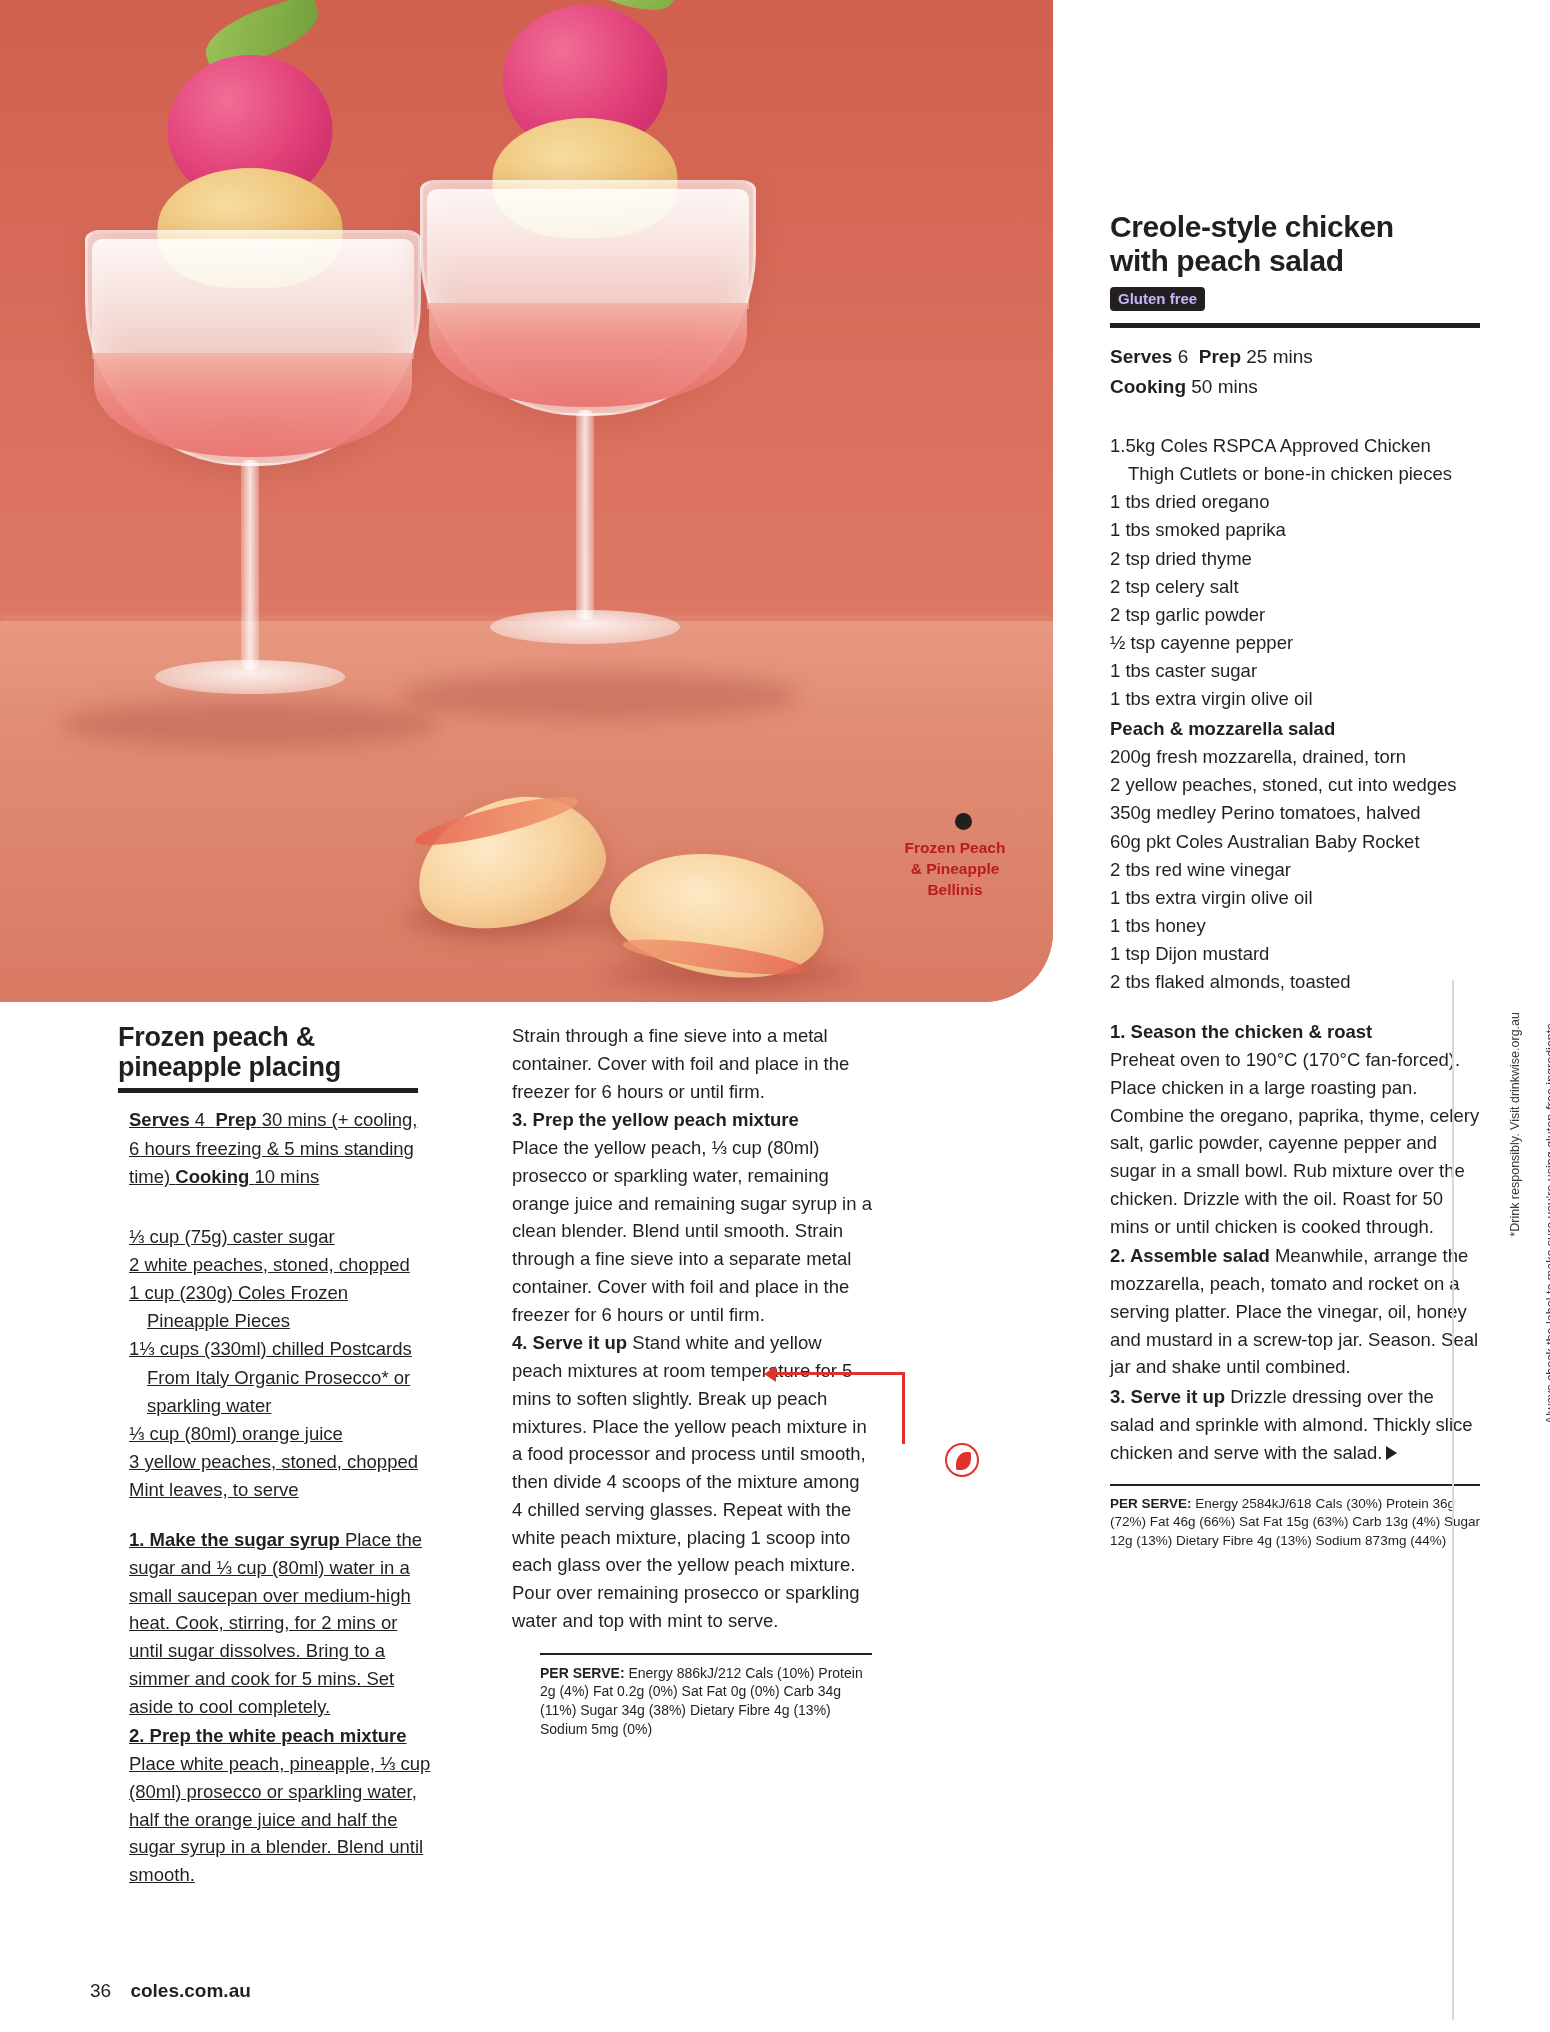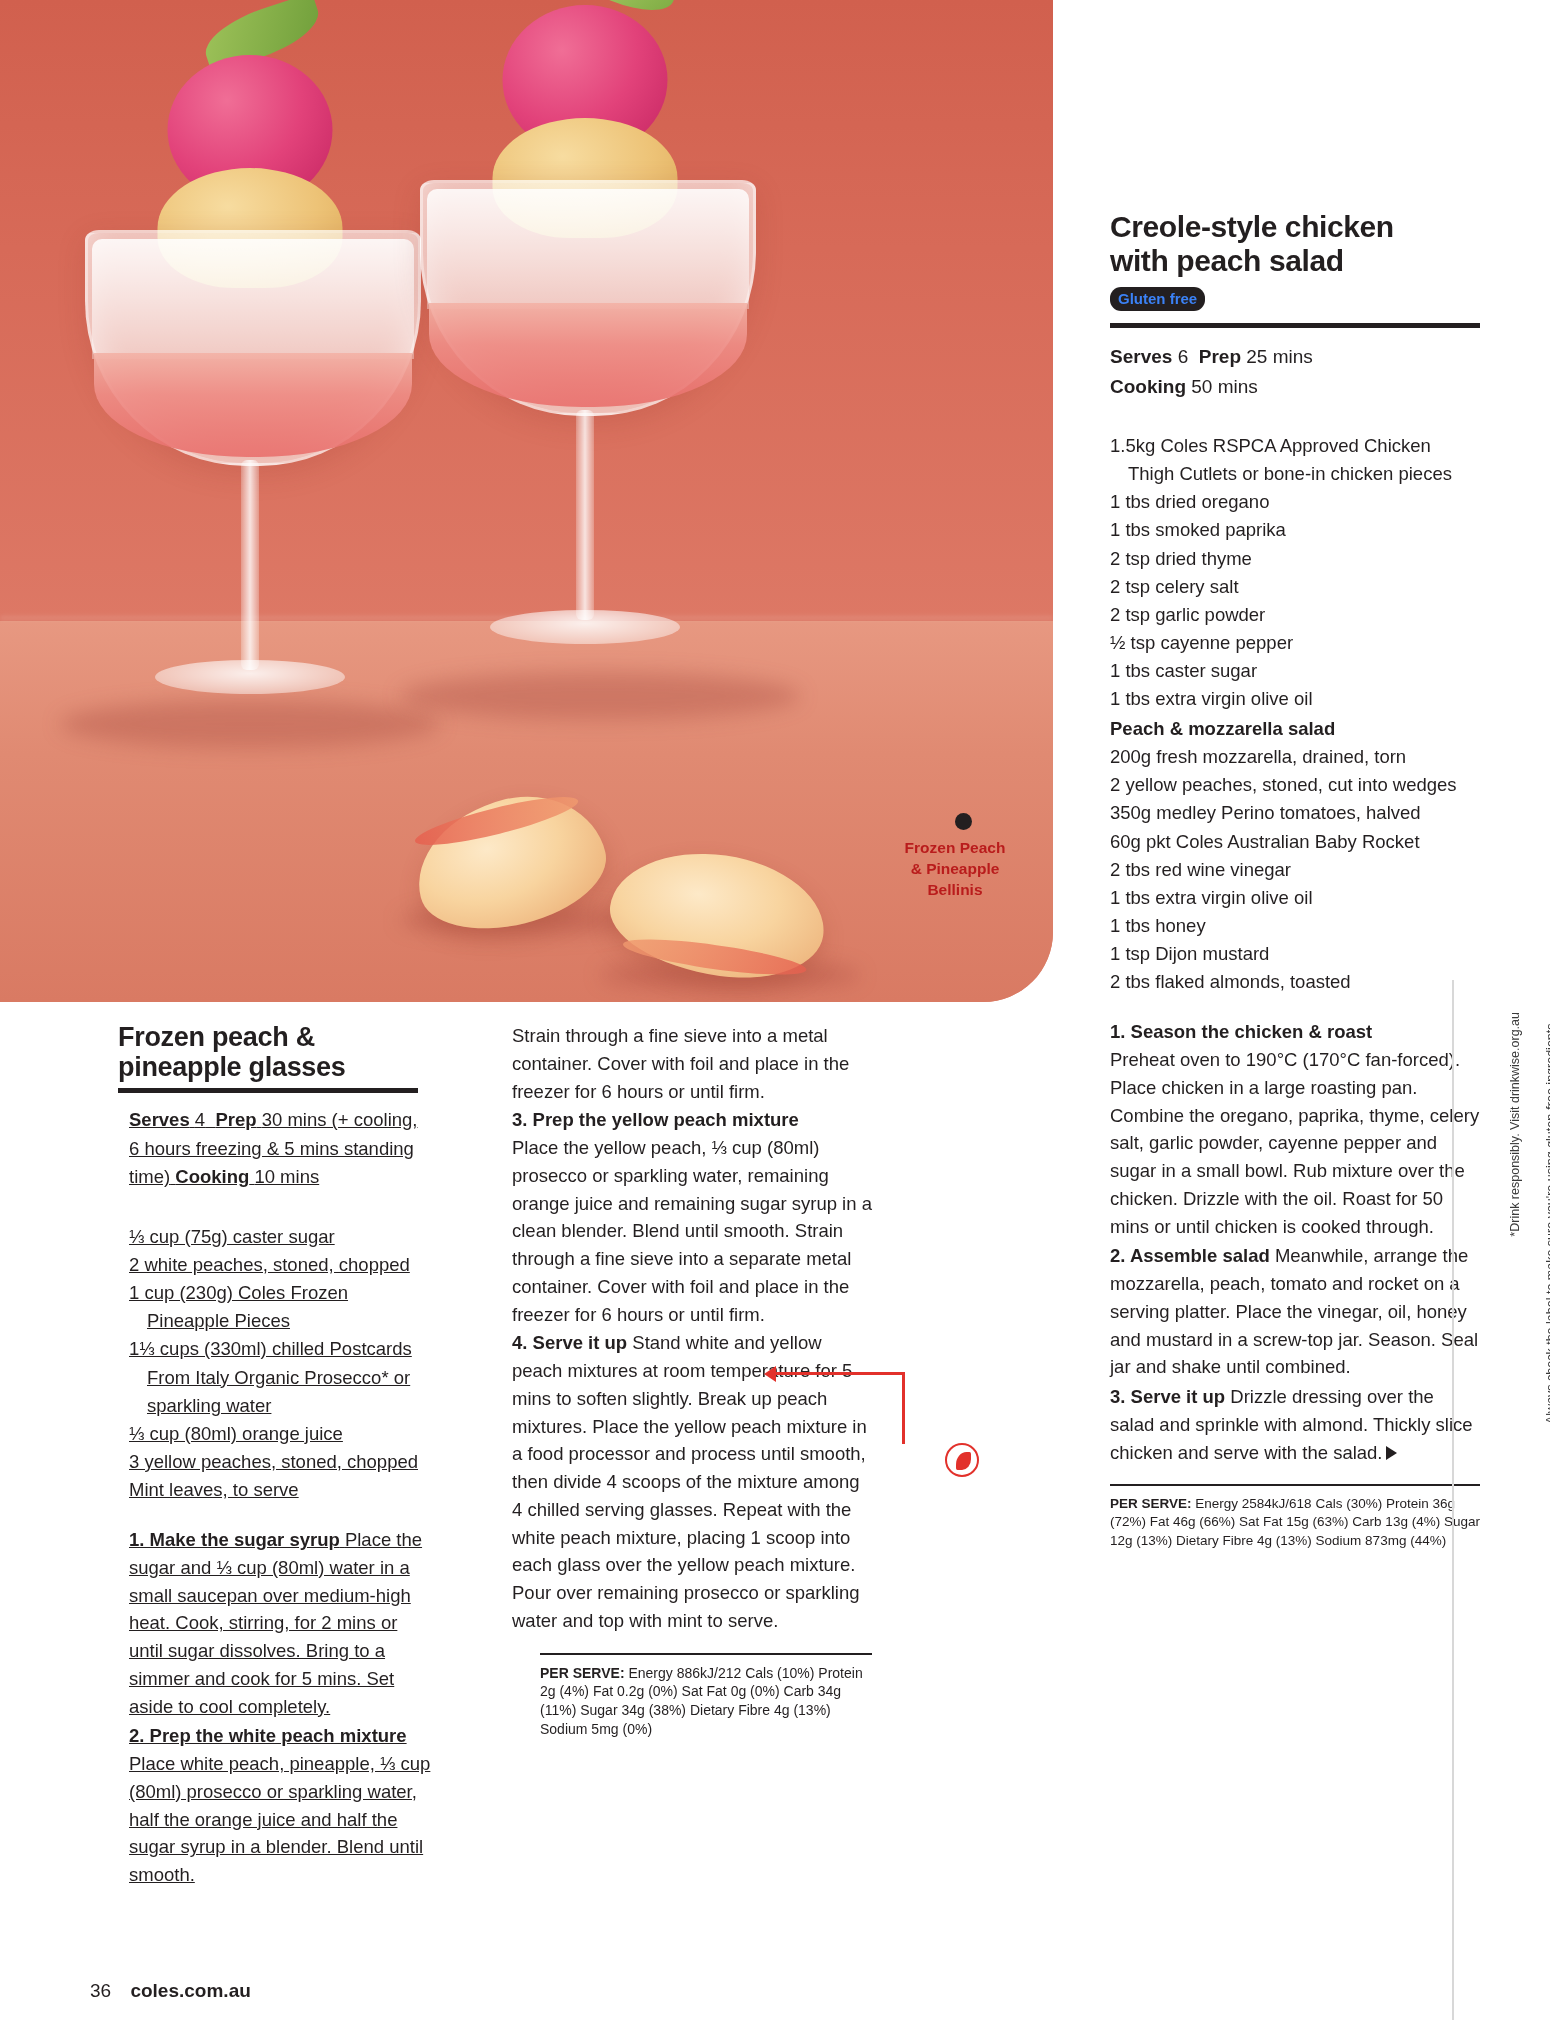--- a/index.html
+++ b/index.html
@@ -123,22 +123,22 @@
 
   .corner-mark{
     position:absolute;left:42px;top:22px;width:16px;height:10px;
   }
   .corner-mark span{display:block;height:2px;background:#cfcfcf;margin-bottom:3px;}
 
   
   .right-col{position:absolute;left:1110px;top:210px;width:370px;}
   .r-title{font-size:30px;line-height:1.12;font-weight:bold;letter-spacing:-0.4px;margin:0 0 10px;}
   .gf-badge{
-    display:inline-block;background:#231f20;color:#3b82f6;font-size:15px;font-weight:bold;
-    padding:3px 8px 4px;border-radius:11px;
+    display:inline-block;background:#231f20;color:#c4b5fd;font-size:15px;font-weight:bold;
+    padding:3px 8px 4px;border-radius:4px;
   }
   .rule{height:5px;background:#231f20;margin:12px 0 14px;}
   .meta{font-size:19px;line-height:1.55;}
   .meta b{font-weight:bold;}
   .ing{font-size:18.5px;line-height:1.52;margin-top:31px;}
   .ing div{padding-left:18px;text-indent:-18px;}
   .ing .sub{font-weight:bold;text-indent:0;padding-left:0;margin-top:2px;}
   .method{font-size:18.5px;line-height:1.5;margin-top:22px;}
   .method p{margin:0 0 2px;}
   .method b{font-weight:bold;}
@@ -316,21 +316,21 @@
     </div>
 
     <div class="per-serve">
       <b>PER SERVE:</b>
       <span>Energy 2584kJ/618 Cals (30%) Protein 36g (72%) Fat 46g (66%) Sat Fat 15g (63%) Carb 13g (4%) Sugar 12g (13%) Dietary Fibre 4g (13%) Sodium 873mg (44%)</span>
     </div>
   </div>
 
   <div class="b-title">
     <div>Frozen peach &amp;</div>
-    <div>pineapple glasses</div>
+    <div>pineapple placing</div>
   </div>
   <div class="b-rule"></div>
 
   <div class="col1">
     <div class="meta" style="font-size:18.5px">
       <b>Serves</b>
       <span>4</span>&nbsp;
       <b>Prep</b>
       <span>30 mins (+ cooling, 6 hours freezing &amp; 5 mins standing time)</span>
       <b>Cooking</b>

